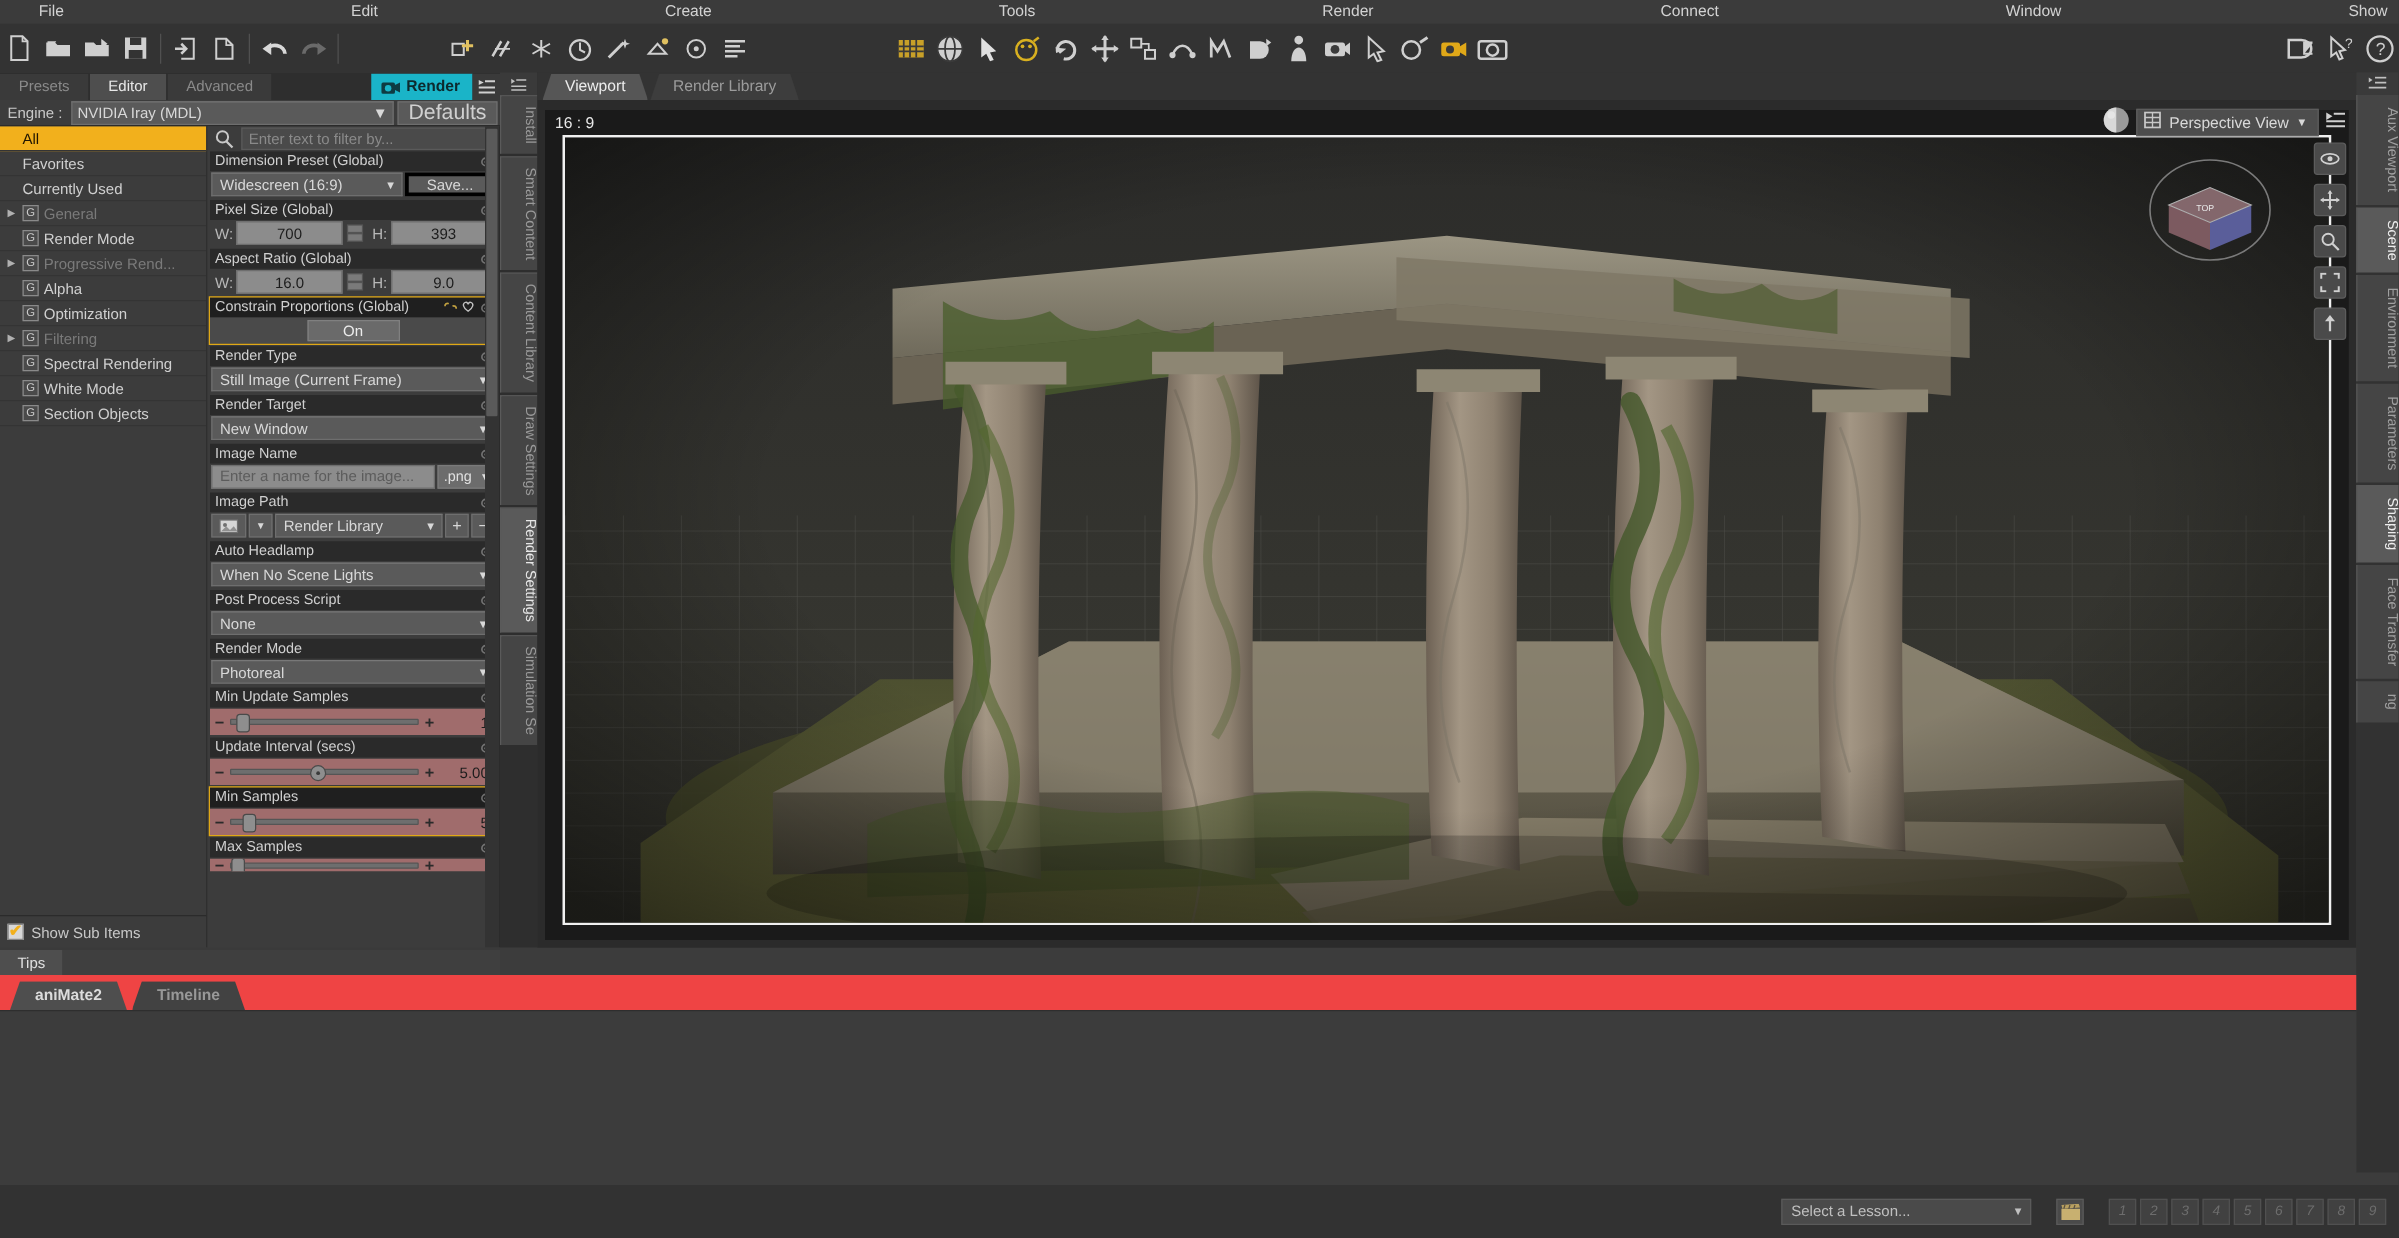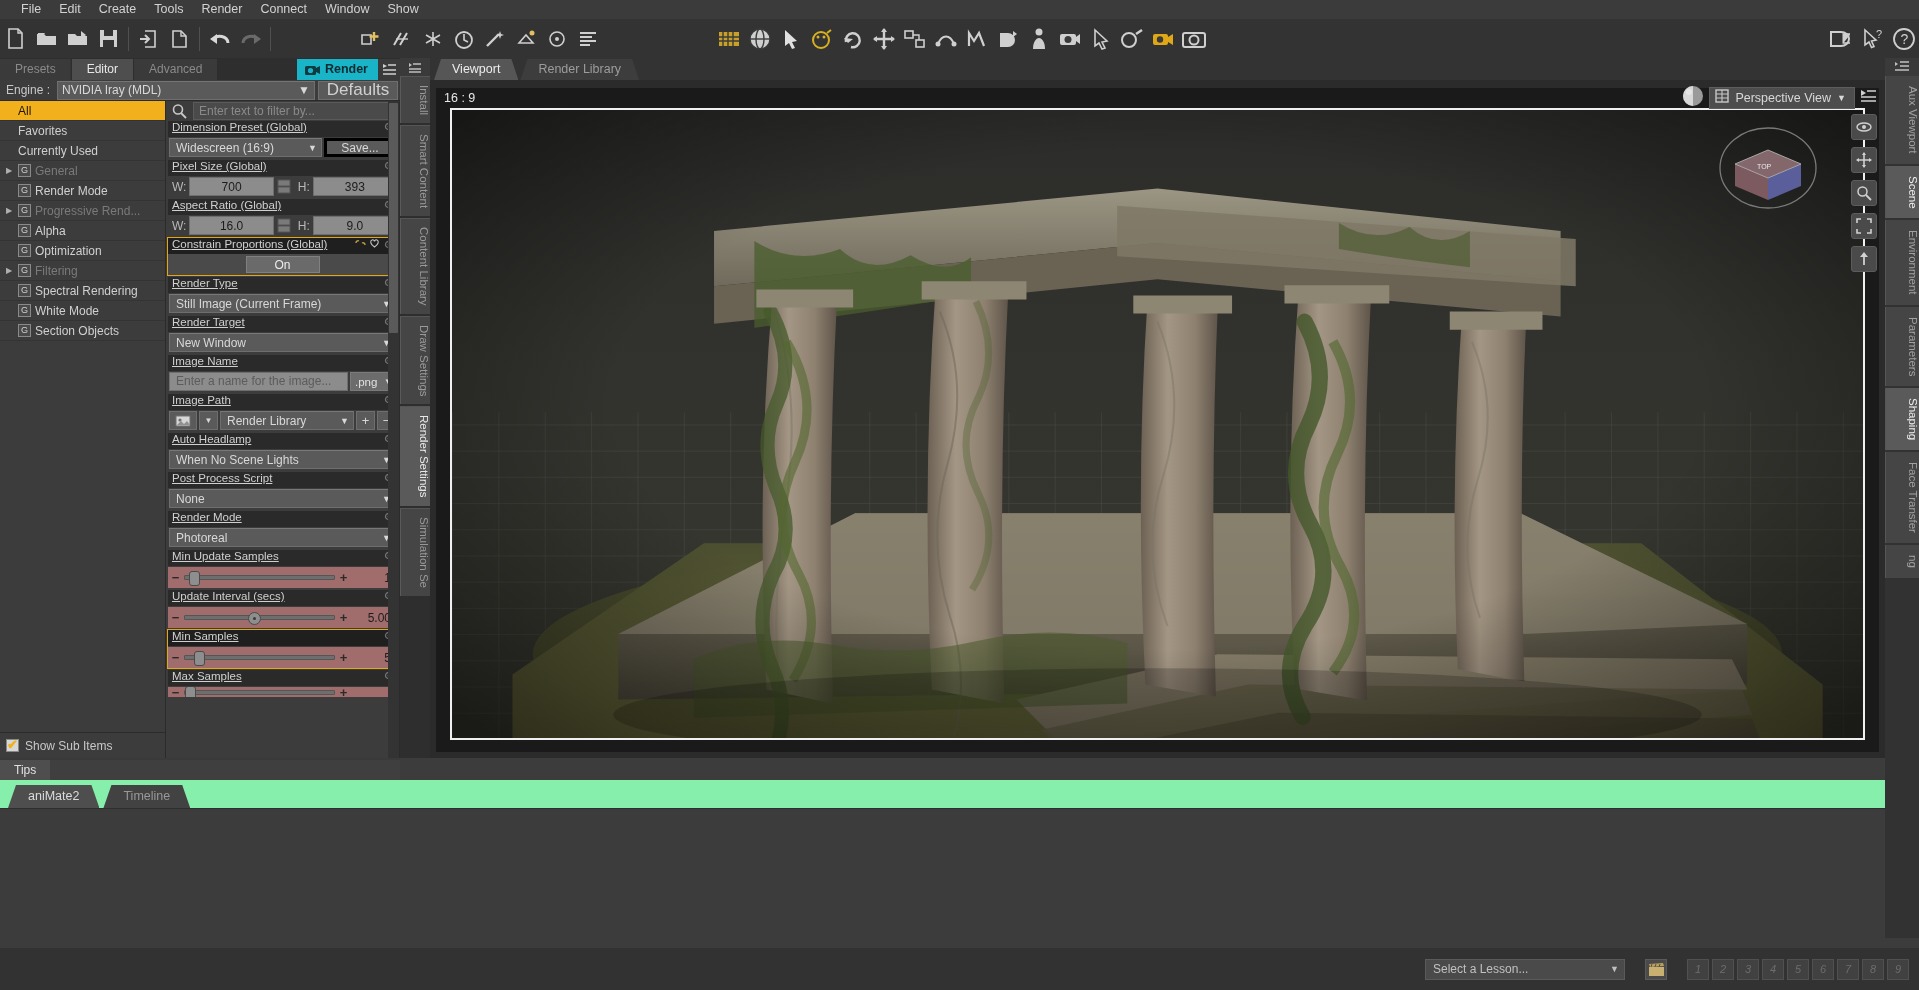--- a/index.html
+++ b/index.html
@@ -9,21 +9,21 @@
     font-family: "Liberation Sans", sans-serif;
     font-size: 12px;
     color: #c8c8c8;
     overflow: hidden;
   }
   .app { position: relative; width: 1919px; height: 990px; }
 
   
   .menubar {
     position: absolute; top: 0; left: 0; width: 1919px; height: 19px;
-    background: #3b3b3b; display: flex; align-items: center; padding-left: 12px;
+    background: #3b3b3b; display: flex; align-items: center; padding-left: 22px; justify-content: space-between;
   }
   .menubar .mi {
     padding: 2px 9px; font-size: 12.5px; color: #d2d2d2; line-height: 15px;
   }
 
   
   .toolbar {
     position: absolute; top: 19px; left: 0; width: 1919px; height: 39px;
     background: #333333; display: flex; align-items: center;
   }
@@ -109,22 +109,22 @@
   }
   .filter-row { display: flex; align-items: center; height: 20px; gap: 3px; padding: 1px 2px; }
   .filter-input {
     flex: 1; height: 18px; background: #4a4a4a; border: 1px solid #5a5a5a;
     font-size: 12px; color: #8a8a8a; padding-left: 5px; line-height: 16px;
   }
   .prop-scroll { flex: 1; overflow: hidden; padding-right: 0; }
 
   .pgroup { margin: 0 2px 2px 2px; }
   .phdr {
-    height: 16px; background: #2a2a2a; display: flex; align-items: flex-start;
-    justify-content: space-between; padding: 0 3px 0 4px; font-size: 11.5px; color: #d0d0d0; text-decoration: underline;
+    height: 16px; background: #2a2a2a; display: flex; align-items: center;
+    justify-content: space-between; padding: 0 3px 0 4px; font-size: 11.5px; color: #d0d0d0;
   }
   .phdr .gear { width: 11px; height: 11px; opacity: .55; }
   .prow { background: #3c3c3c; display: flex; align-items: center; height: 21px; }
   .combo {
     flex: 1; height: 19px; background: #5a5a5a; border: 1px solid #6e6e6e;
     border-top-color: #787878; display: flex; align-items: center;
     justify-content: space-between; padding: 0 4px 0 6px; font-size: 12px; color: #d8d8d8;
     margin: 1px;
   }
   .combo .arw { font-size: 9px; color: #d8d8d8; }
@@ -272,21 +272,21 @@
   .rtab {
     writing-mode: vertical-rl; background: #454545; color: #a0a0a0;
     font-size: 11.5px; padding: 10px 0; text-align: center; margin-bottom: 2px;
     border-left: 1px solid #565656;
   }
   .rtab.active { background: #5a5a5a; color: #ededed; }
 
   
   .bottombar {
     position: absolute; top: 780px; left: 0; width: 1885px; height: 28px;
-    background: #86efac; display: flex; align-items: flex-end; padding-left: 8px;
+    background: #ef4444; display: flex; align-items: flex-end; padding-left: 8px; font-weight: bold;
   }
   .btab {
     height: 23px; line-height: 23px; padding: 0 20px; font-size: 12.5px;
     background: #4e4e4e; color: #dcdcdc; margin-right: 4px;
     clip-path: polygon(8px 0, calc(100% - 8px) 0, 100% 100%, 0 100%);
   }
   .btab.inactive { background: #424242; color: #989898; }
   .timelinearea {
     position: absolute; top: 808px; left: 0; width: 1885px; height: 140px;
     background: #3c3c3c; border-top: 1px solid #2e2e2e;

